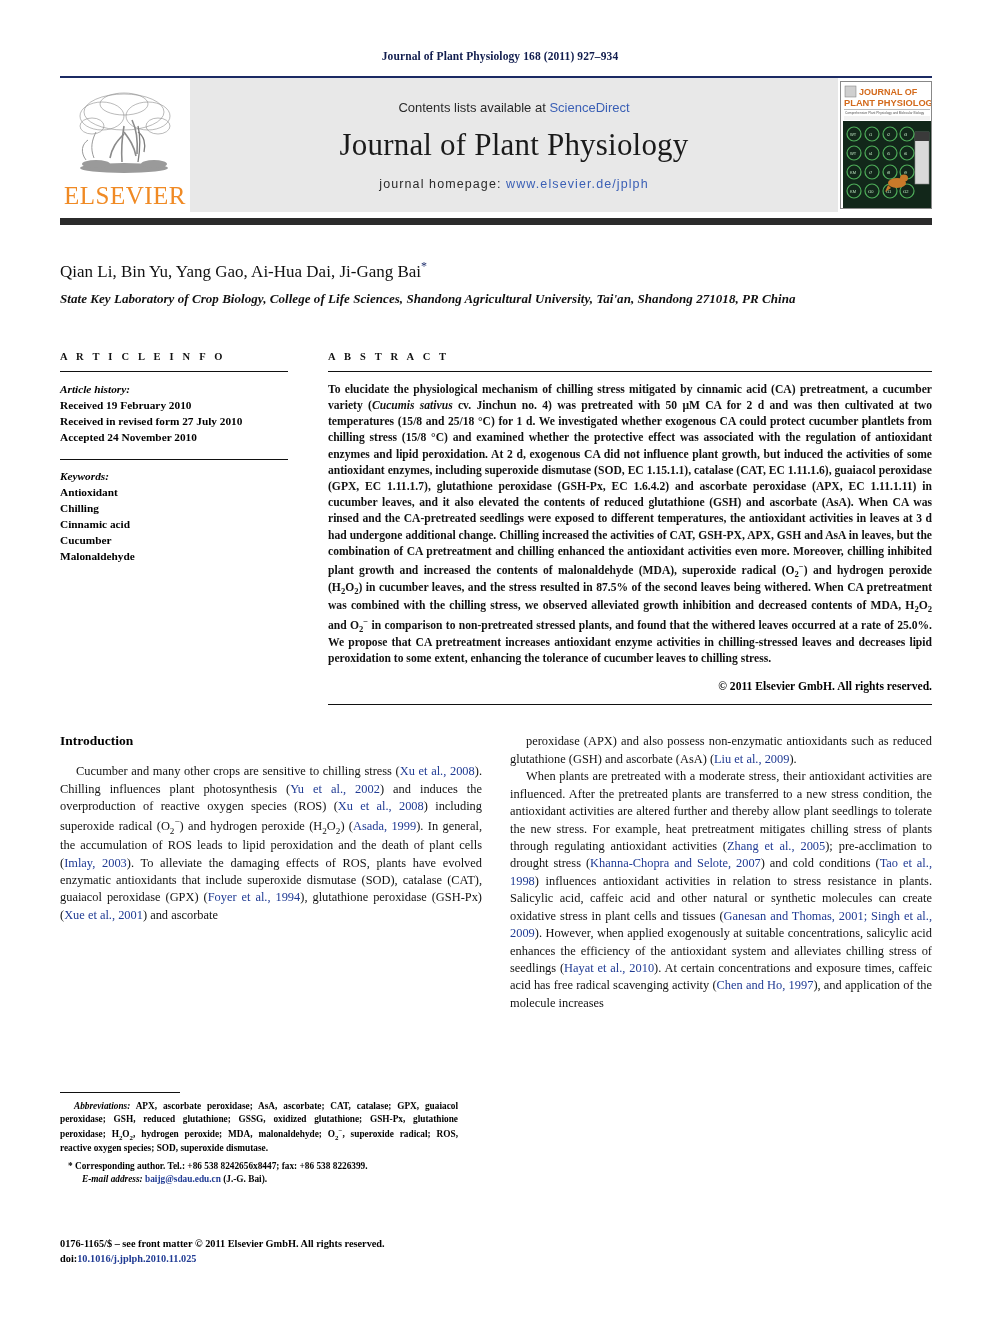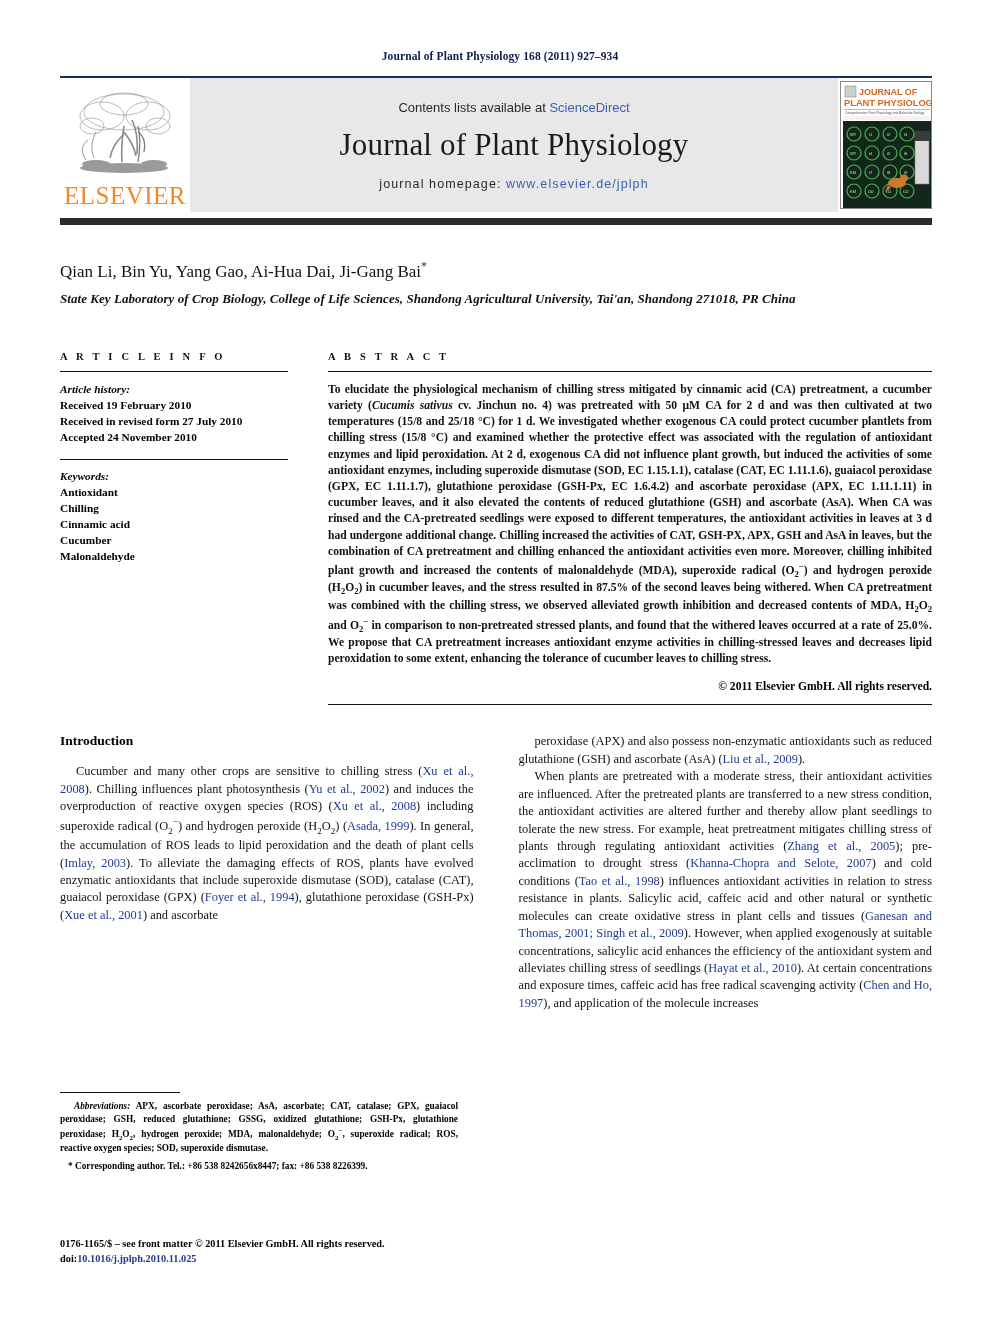--- a/index.html
+++ b/index.html
@@ -172,21 +172,21 @@
     font-weight: bold;
     font-size: 11.6px;
     margin-top: 13px;
   }
   .abs-rule-bottom { border-top: 1.4px solid #111; margin-top: 11px; }
 
   
   .body-cols {
     display: flex;
     margin: 28px 60px 0 60px;
-    gap: 45px;
+    gap: 28px;
   }
   .bcol { flex: 1 1 0; min-width: 0; position: relative; }
   h2.section-title {
     font-family: "Liberation Serif", serif;
     font-size: 13.5px;
     font-weight: bold;
     margin: 0 0 14px 0;
   }
   p.para {
     font-size: 12.4px;
@@ -407,20 +407,25 @@
     </div>
   </div>
 
   <div class="footnote-wrap">
     <div class="fn-rule"></div>
     <div class="fn-abbrev">
       <span class="lbl">Abbreviations:</span>
       <span>APX, ascorbate peroxidase; AsA, ascorbate; CAT, catalase; GPX, guaiacol peroxidase; GSH, reduced glutathione; GSSG, oxidized glutathione; GSH-Px, glutathione peroxidase; H<sub>2</sub>O<sub>2</sub>, hydrogen peroxide; MDA, malonaldehyde; O<sub>2</sub><sup>−</sup>, superoxide radical; ROS, reactive oxygen species; SOD, superoxide dismutase.</span>
     </div>
     <div class="fn-corr">* Corresponding author. Tel.: +86 538 8242656x8447; fax: +86 538 8226399.</div>
+    <div class="fn-email">
+      <span class="lbl">E-mail address:</span>
+      <span class="mail">baijg@sdau.edu.cn</span>
+      <span>(J.-G. Bai).</span>
+    </div>
   </div>
 
   <div class="frontmatter">
     <div>0176-1165/$ – see front matter © 2011 Elsevier GmbH. All rights reserved.</div>
     <div>
       <span>doi:</span><span class="doi">10.1016/j.jplph.2010.11.025</span>
     </div>
   </div>
 
 </div>

